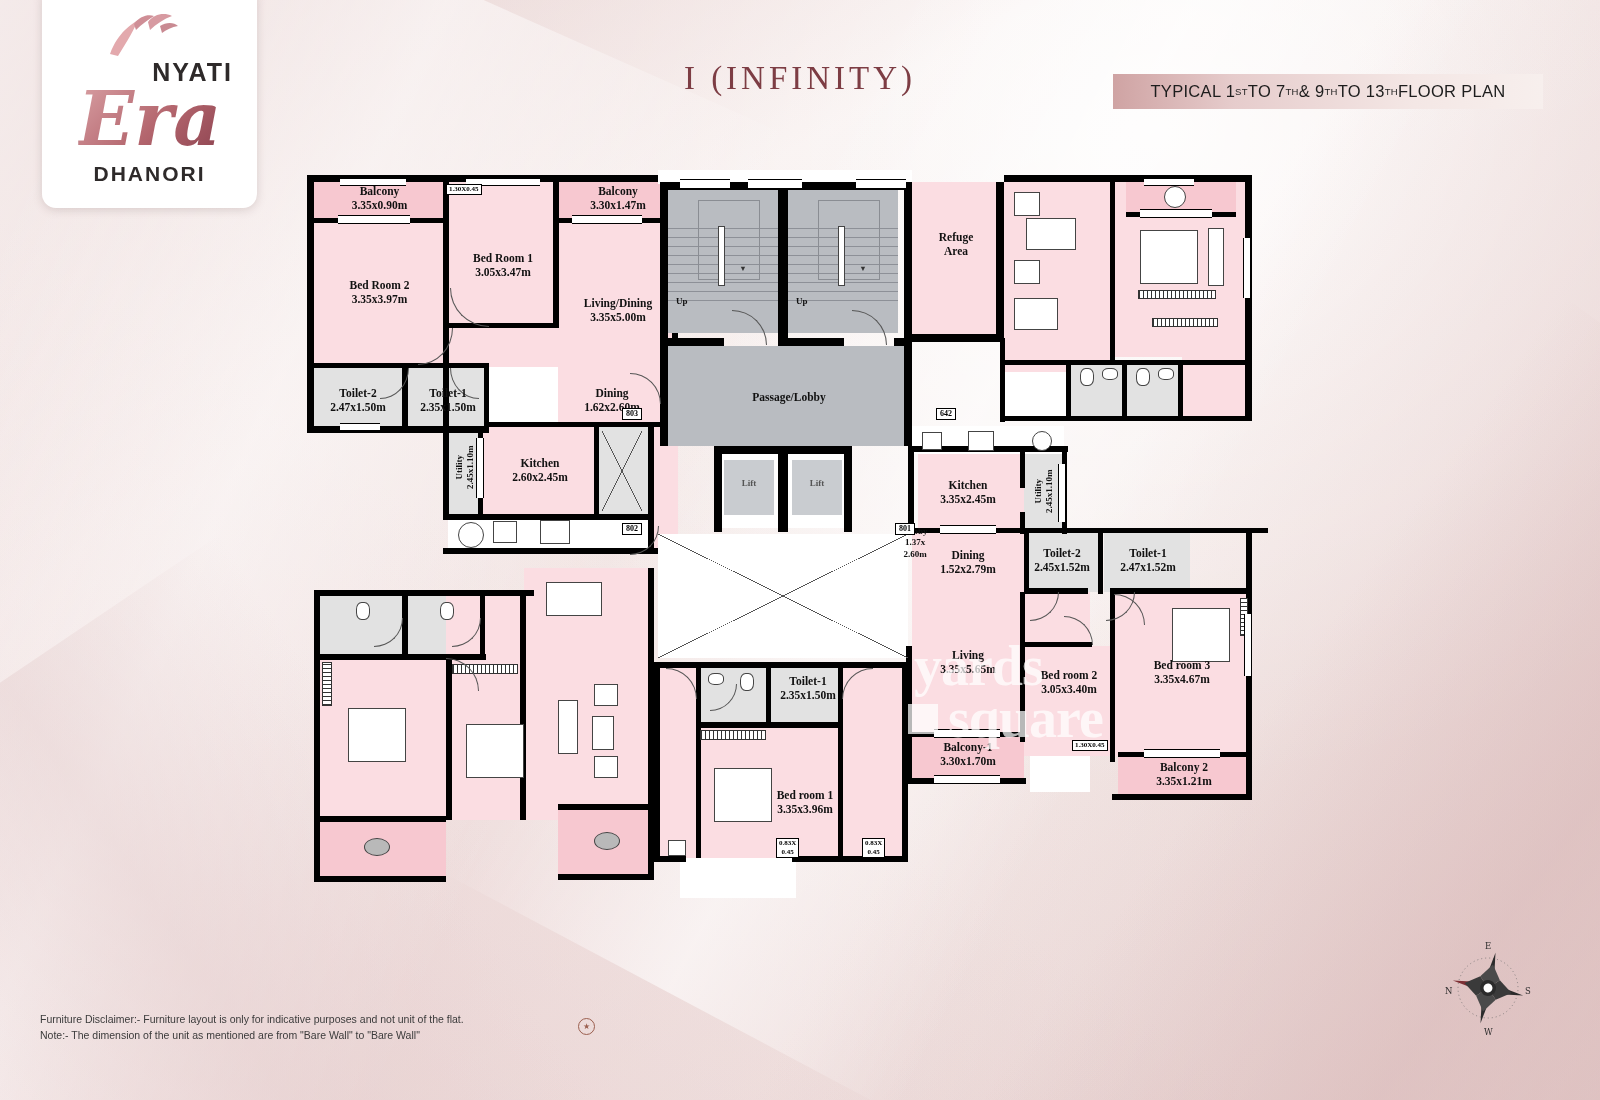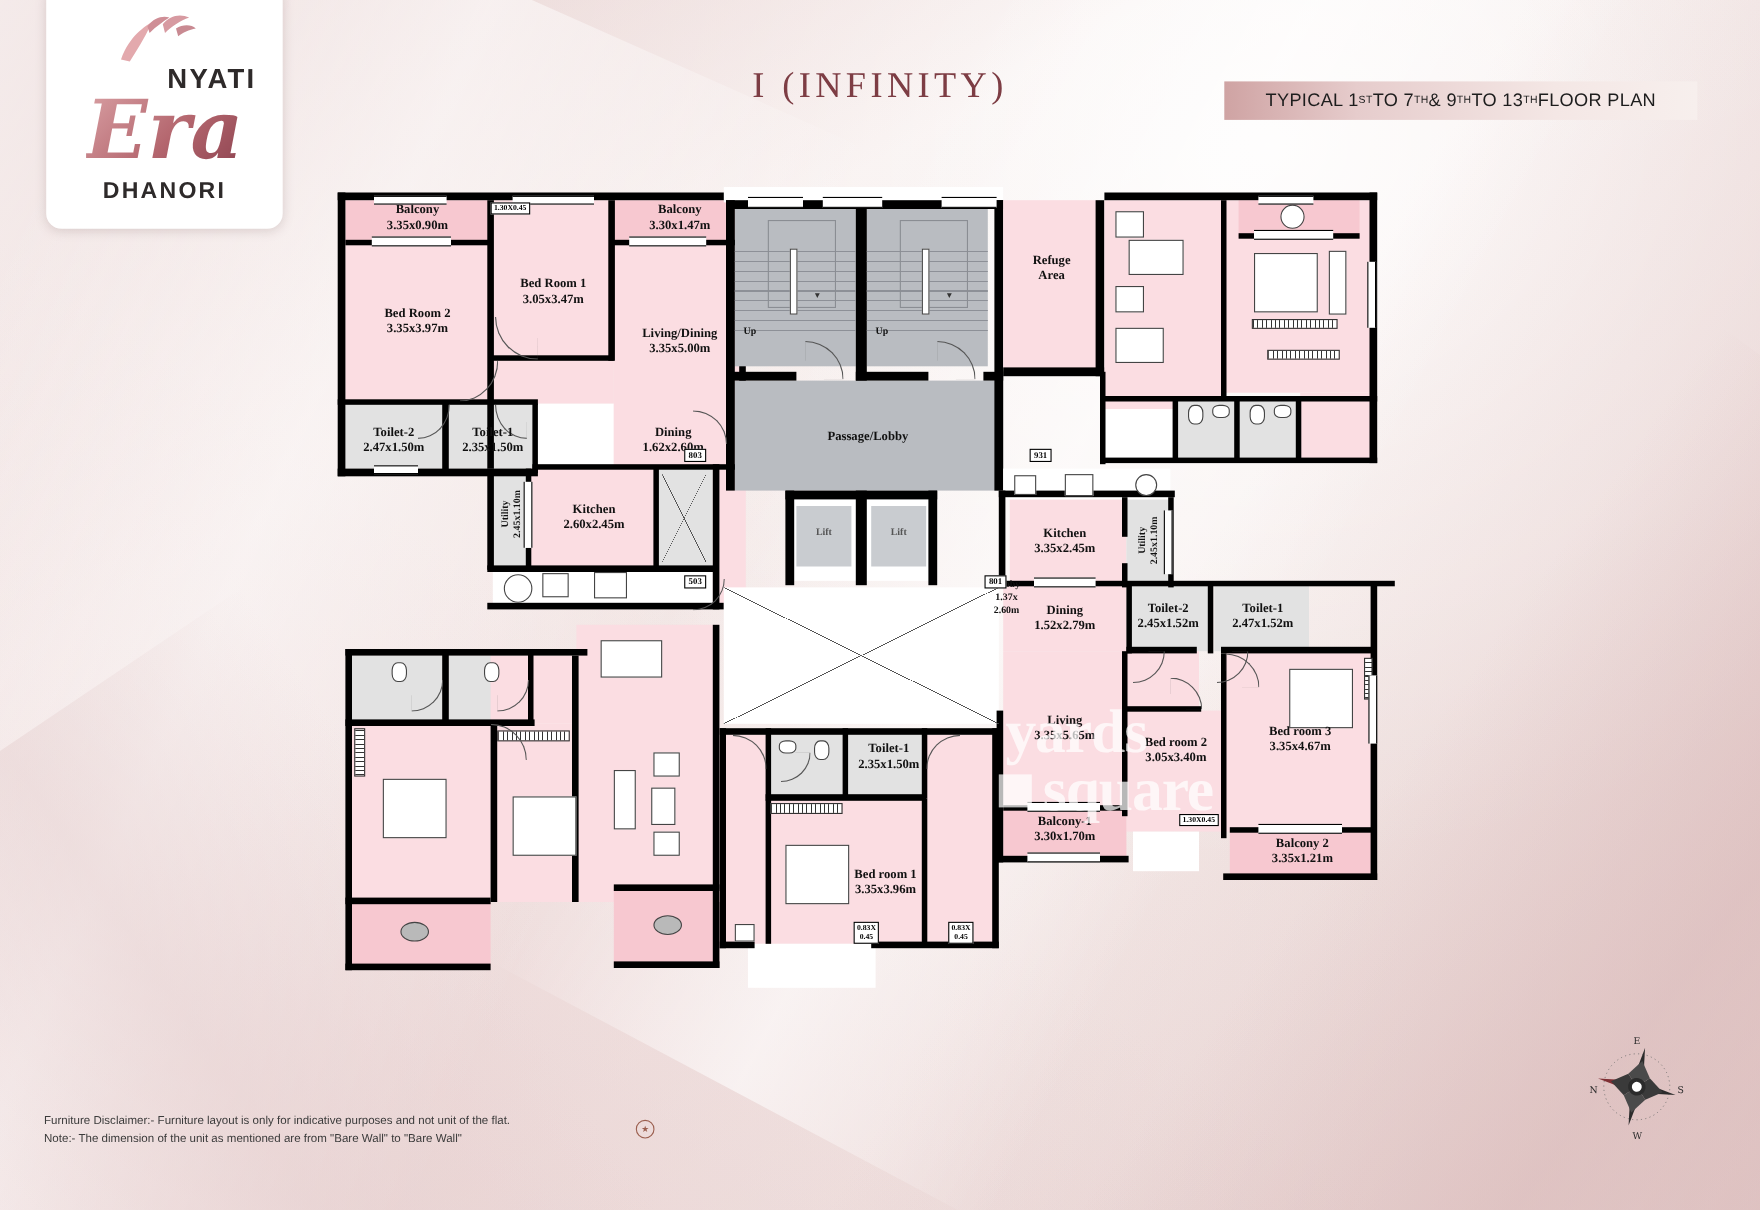--- a/index.html
+++ b/index.html
@@ -216,21 +216,21 @@
     <span>Dining</span><br><span>1.62x2.60m</span>
   </div>
   <div class="lbl rot sm" style="left:133px;top:288px;width:64px;">
     <span>Utility</span><br><span>2.45x1.10m</span>
   </div>
   <div class="lbl" style="left:182px;top:288px;width:116px;">
     <span>Kitchen</span><br><span>2.60x2.45m</span>
   </div>
   <div class="dim-tag" style="left:146px;top:16px;">1.30X0.45</div>
   <div class="flatno" style="left:322px;top:240px;">803</div>
-  <div class="flatno" style="left:322px;top:355px;">503</div>
+  <div class="flatno" style="left:322px;top:355px;">802</div>
 
   <div class="u white" style="left:358px;top:2px;width:254px;height:14px;"></div>
   <div class="u grey2" style="left:368px;top:20px;width:110px;height:145px;"></div>
   <div class="u grey2" style="left:488px;top:20px;width:110px;height:145px;"></div>
   <div class="stairlines" style="left:368px;top:60px;width:110px;height:78px;"></div>
   <div class="stairlines" style="left:488px;top:60px;width:110px;height:78px;"></div>
   <div class="furn nb" style="left:398px;top:32px;width:62px;height:80px;border:1px solid #8a8d93;background:transparent;"></div>
   <div class="furn nb" style="left:518px;top:32px;width:62px;height:80px;border:1px solid #8a8d93;background:transparent;"></div>
   <div class="furn" style="left:418px;top:58px;width:7px;height:60px;"></div>
   <div class="furn" style="left:538px;top:58px;width:7px;height:60px;"></div>
@@ -265,21 +265,21 @@
 
   <div class="lbl sm" style="left:368px;top:128px;width:42px;text-align:left;padding-left:8px;">Up</div>
   <div class="lbl sm" style="left:488px;top:128px;width:42px;text-align:left;padding-left:8px;">Up</div>
   <div class="lbl" style="left:368px;top:222px;width:242px;">Passage/Lobby</div>
   <div class="lbl sm" style="left:424px;top:310px;width:50px;color:#555;">Lift</div>
   <div class="lbl sm" style="left:492px;top:310px;width:50px;color:#555;">Lift</div>
   <div class="lbl sm" style="left:592px;top:358px;width:46px;">
     <span>Lobby</span><br><span>1.37x</span><br><span>2.60m</span>
   </div>
   <div class="flatno" style="left:595px;top:355px;">801</div>
-  <div class="flatno" style="left:636px;top:240px;">931</div>
+  <div class="flatno" style="left:636px;top:240px;">642</div>
 
   <div class="u pink" style="left:612px;top:14px;width:88px;height:155px;"></div>
   <div class="lbl" style="left:612px;top:62px;width:88px;">
     <span>Refuge</span><br><span>Area</span>
   </div>
   <div class="u wall" style="left:696px;top:14px;width:8px;height:160px;"></div>
   <div class="u wall" style="left:612px;top:166px;width:92px;height:8px;"></div>
 
   <div class="u pink" style="left:704px;top:14px;width:110px;height:190px;"></div>
   <div class="u pink" style="left:814px;top:14px;width:135px;height:175px;"></div>

